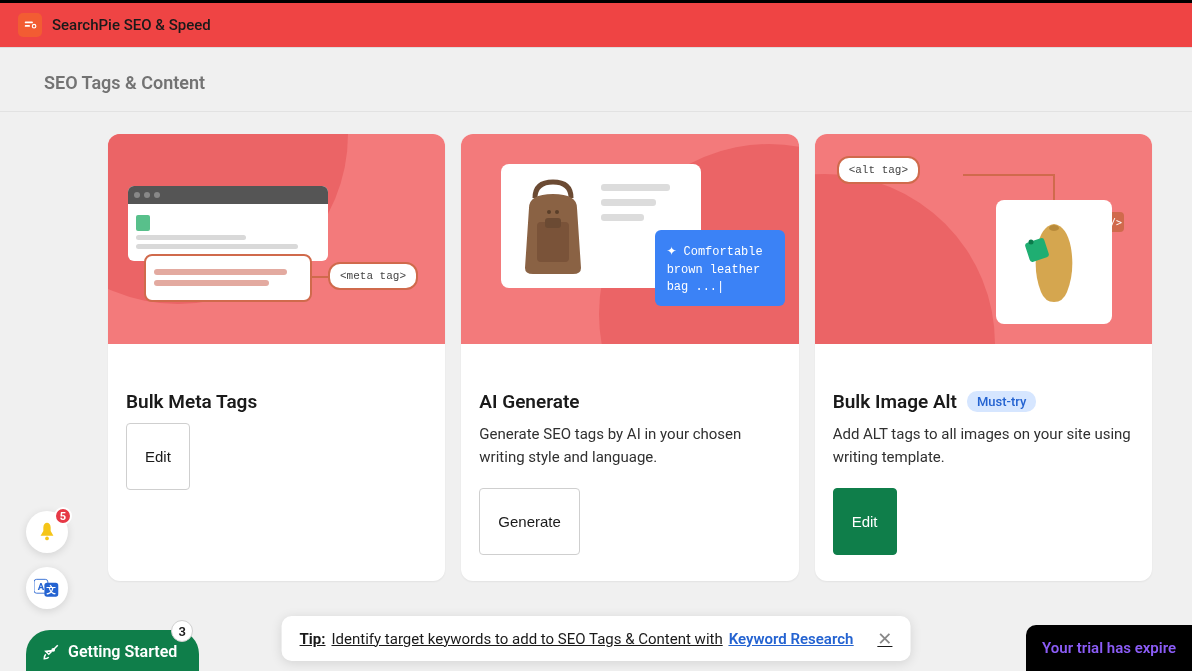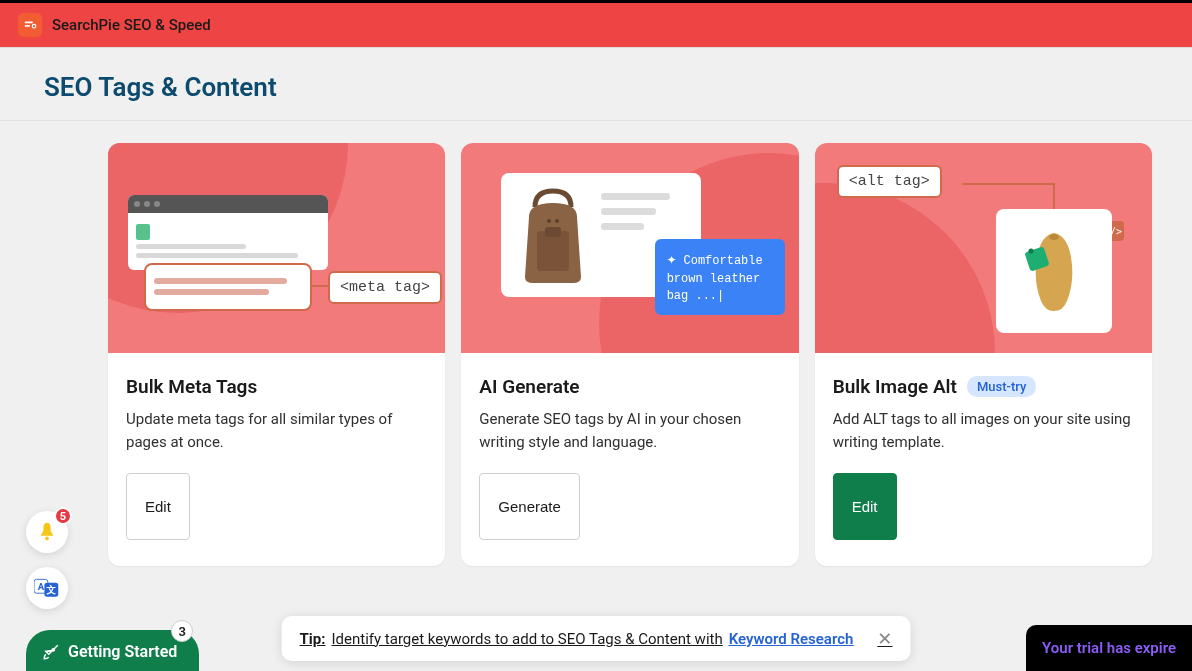--- a/index.html
+++ b/index.html
@@ -24,23 +24,23 @@
   background: #f25c33;
   border-radius: 5px;
   display: flex;
   align-items: center;
   justify-content: center;
   margin-right: 10px;
 }
 .app-icon svg { width: 14px; height: 14px; }
 .app-name { font-size: 15px; color: #1a1a1a; font-weight: 500; }
 .page-title {
-  font-size: 26px;
+  font-size: 18px;
   font-weight: 600;
-  color: #0c4a6e;
+  color: #737373;
   padding: 24px 0 18px 44px;
   border-bottom: 1px solid #e2e2e2;
 }
 .cards-row {
   display: flex;
   gap: 16px;
   padding: 22px 40px 0 108px;
 }
 .card {
   flex: 1;
@@ -59,20 +59,21 @@
 }
 .card-body { padding: 22px 18px 26px 18px; }
 .card-title {
   font-size: 19px;
   font-weight: 600;
   color: #1a1a1a;
   margin-bottom: 10px;
   display: flex;
   align-items: center;
   gap: 10px;
+  margin-top: 24px;
 }
 .badge {
   font-size: 13px;
   font-weight: 500;
   color: #2463d1;
   background: #d6e6ff;
   padding: 3px 10px;
   border-radius: 10px;
 }
 .card-desc {
@@ -217,23 +218,23 @@
 .illus-win .wbar span {
   width: 6px; height: 6px; border-radius: 50%; background: #888;
 }
 .illus-win .wbody { padding: 8px; min-height: 56px; }
 .illus-win .line { height: 5px; background: #d9d9d9; border-radius: 3px; margin: 4px 0; }
 .illus-win .icn { width: 14px; height: 16px; background: #58c08b; border-radius: 2px; display: inline-block; vertical-align: middle;}
 .illus-tagbox {
   position: absolute;
   background: #fff;
   border: 2px solid #d06a4c;
-  border-radius: 6px;
+  border-radius: 12px;
   font-family: "Courier New", monospace;
-  font-size: 15px;
+  font-size: 11px;
   color: #444;
   padding: 6px 10px;
 }
 .illus-meta-box {
   position:absolute; left:36px; top:120px; width:168px; height:48px; border:2px solid #d06a4c; border-radius:8px; background:#fff; padding:8px;
 }
 .illus-meta-box .ml{height:6px;background:#e3aaa0;border-radius:3px;margin:5px 0;}
 .illus-backpack {
   position:absolute; left:40px; top:30px; width:200px; background:#fff; border-radius:8px; padding:12px 14px; display:flex; gap:10px;
 }
@@ -284,21 +285,20 @@
       </div>
       <div class="illus-meta-box">
         <div class="ml" style="width:90%"></div>
         <div class="ml" style="width:78%"></div>
       </div>
       <div class="illus-connector" style="left:204px; top:142px; width:20px; height:2px;"></div>
       <div class="illus-tagbox" style="left:220px; top:128px;">&lt;meta tag&gt;</div>
     </div>
     <div class="card-body">
       <div class="card-title">Bulk Meta Tags</div>
-      <div class="card-desc">Update meta tags for all similar types of pages at once.</div>
       <button class="btn">Edit</button>
     </div>
   </div>
 
   <div class="card">
     <div class="card-illus">
       <div class="illus-mask" style="left:auto; right:-140px; top:10px;"></div>
       <div class="illus-backpack">
         <svg width="76" height="100" viewBox="0 0 76 100">
           <path d="M20 22 Q20 6 38 6 Q56 6 56 22" fill="none" stroke="#6b4a33" stroke-width="5"></path>

